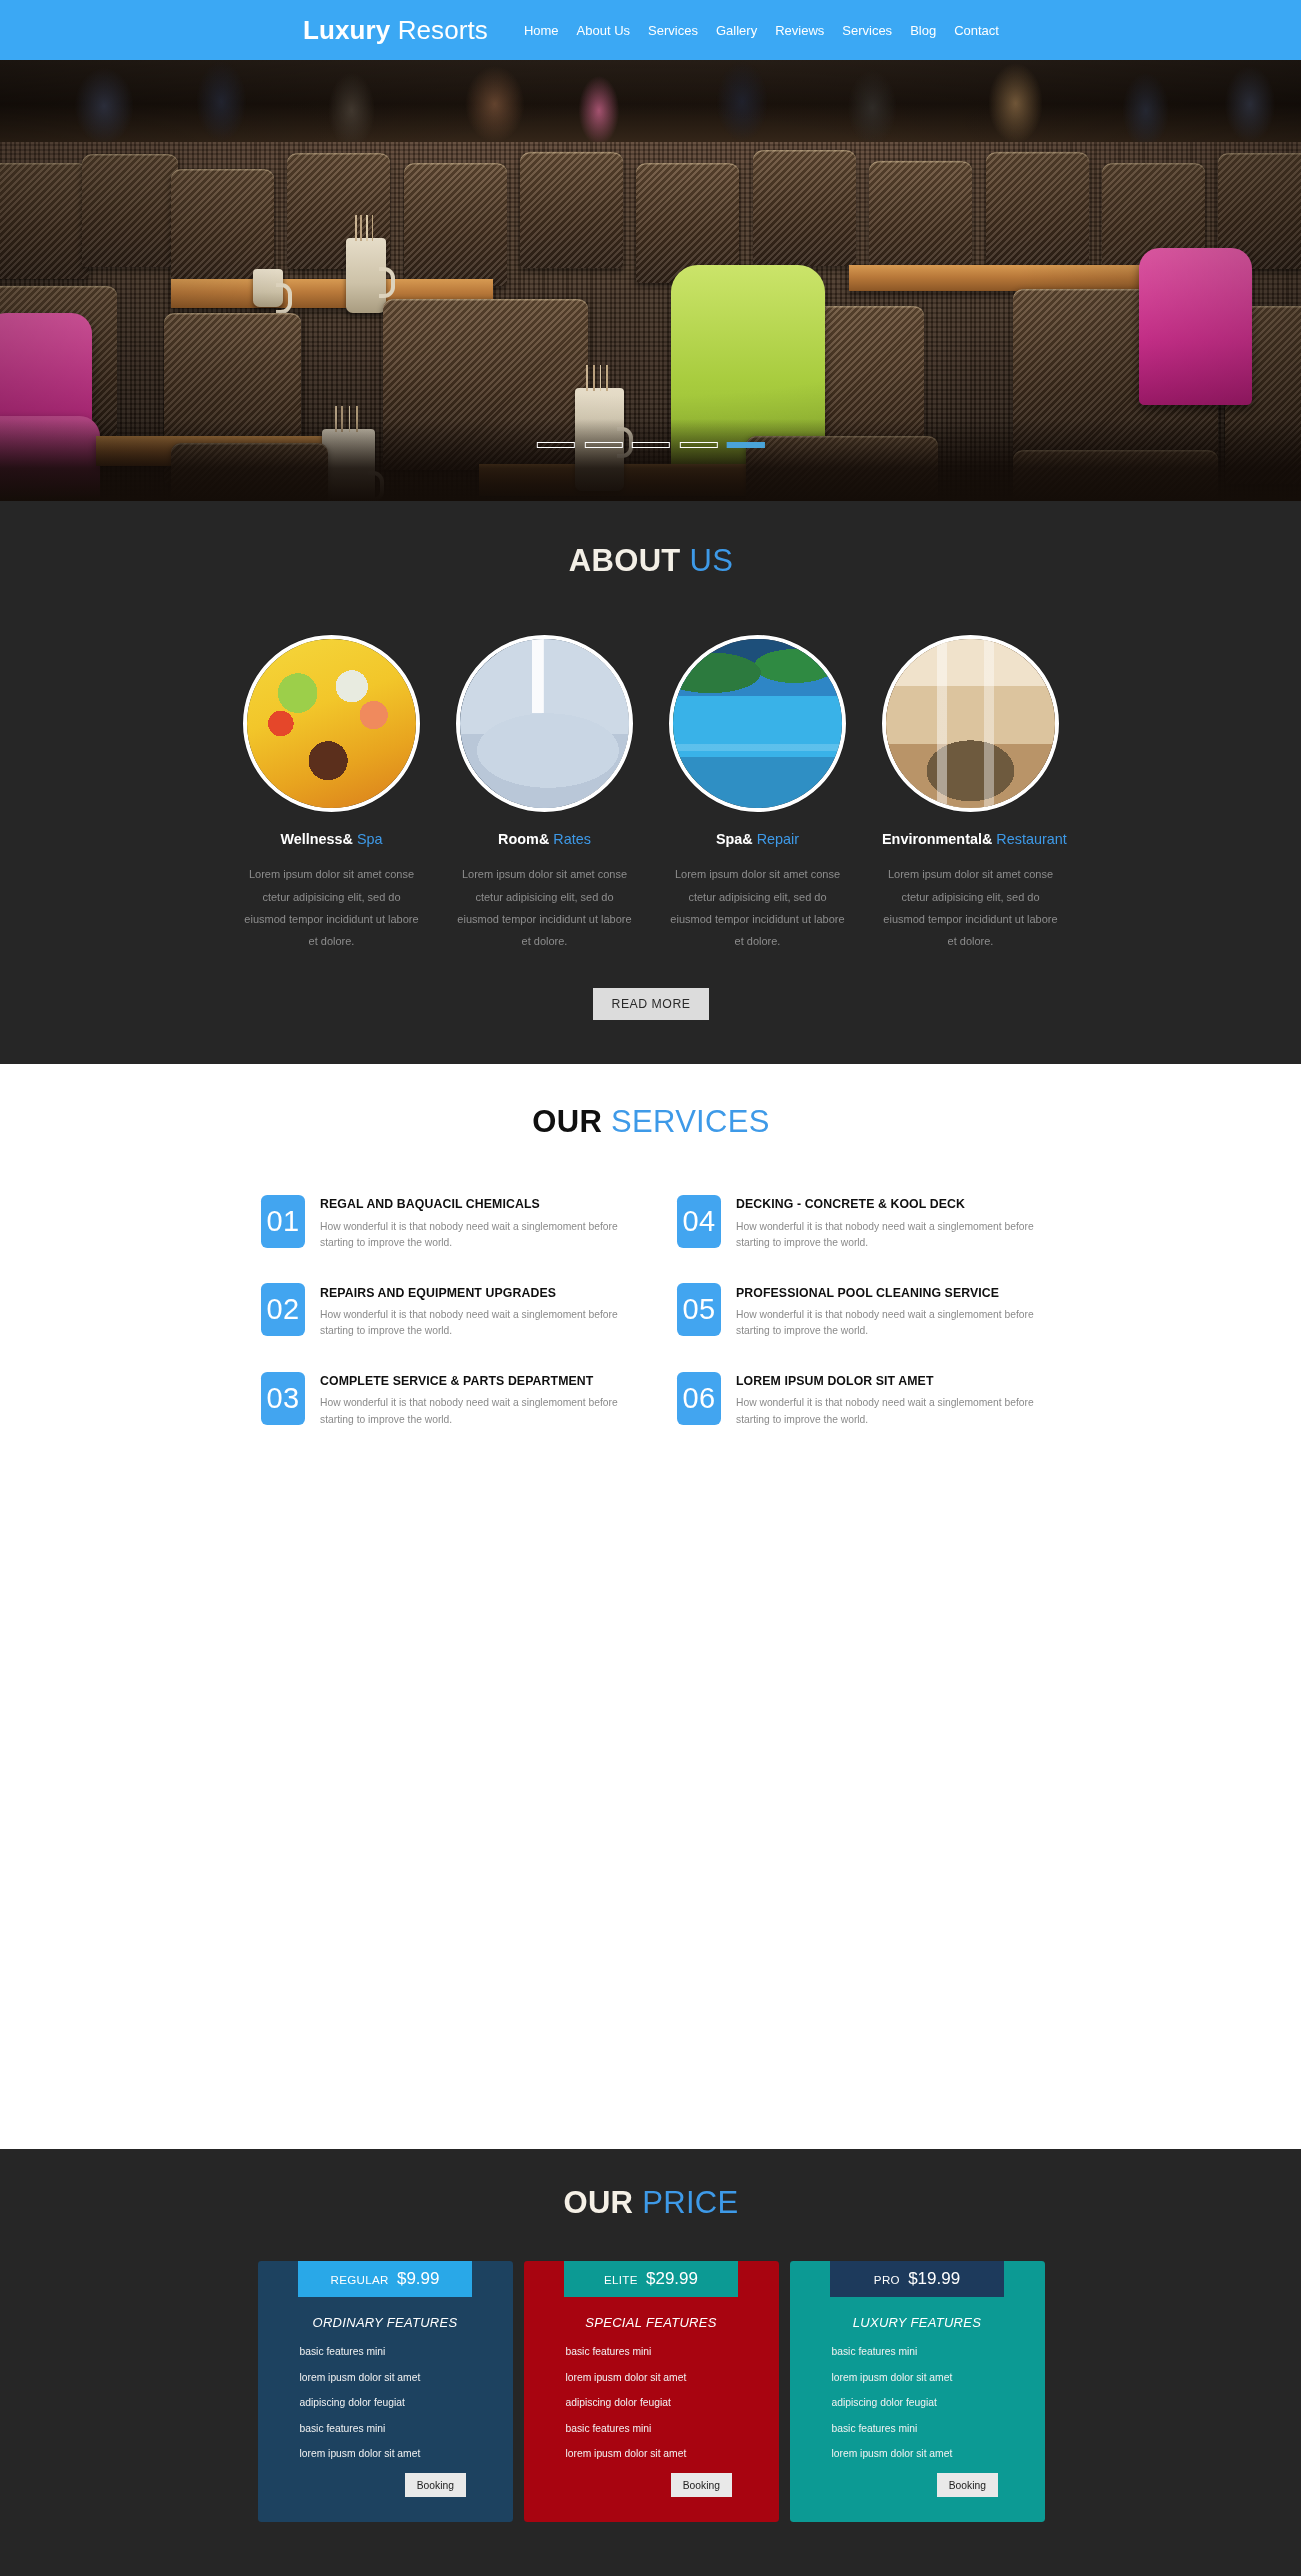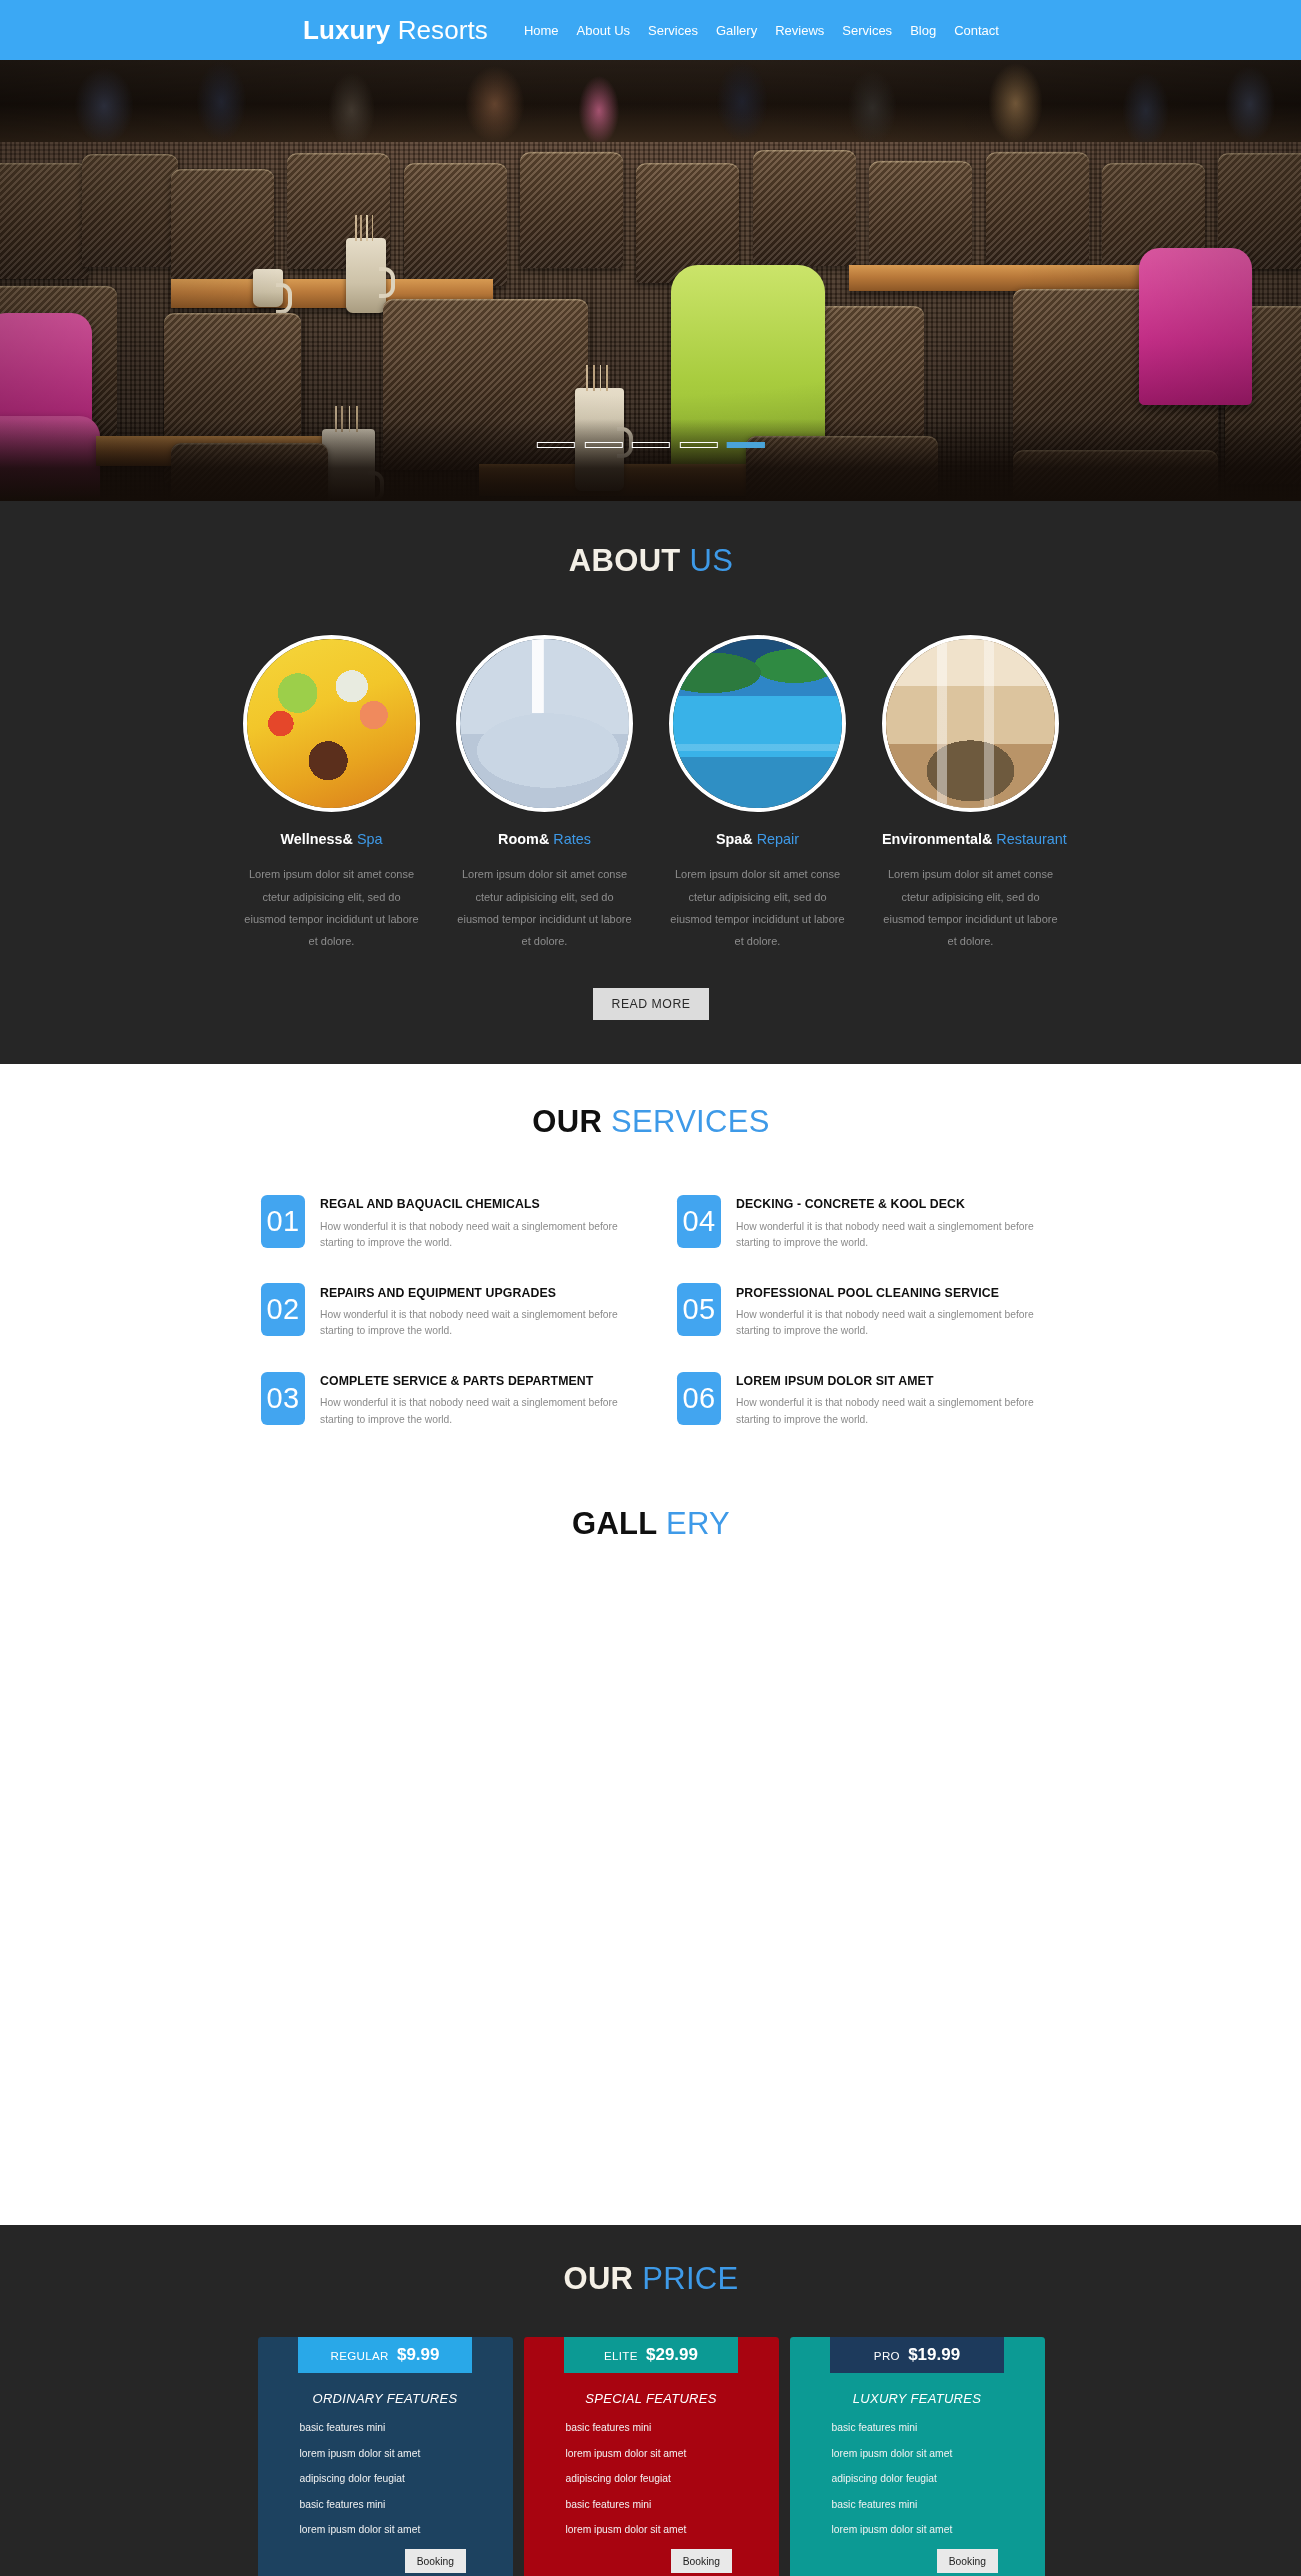--- a/index.html
+++ b/index.html
@@ -436,21 +436,21 @@
   .price-banner {
     width: 68%;
     margin: 0 auto;
     text-align: center;
     padding: 7.5px 0 8.2px;
     color: #ffffff;
     font-size: 15px;
     white-space: nowrap;
   }
   .price-banner .plan { font-size: 11.6px; font-weight: 400; letter-spacing: 0.3px; }
-  .price-banner .amt { font-size: 17px; font-weight: 700; margin-left: 4.1px; text-align: right; }
+  .price-banner .amt { font-size: 17px; font-weight: 400; margin-left: 4.1px; text-align: right; }
   .feat-title {
     text-align: center;
     color: #ffffff;
     font-size: 13px;
     font-weight: 400;
     letter-spacing: 0.3px;
     margin: 18px 0 16.4px;
     font-style: italic;
   }
   .feat-list { list-style: none; padding: 0 0 0 42px; }
@@ -662,24 +662,20 @@
       <div class="svc-num">06</div>
       <div class="svc-body">
         <h4>LOREM IPSUM DOLOR SIT AMET</h4>
         <p>How wonderful it is that nobody need wait a singlemoment before starting to improve the world.</p>
       </div>
     </div>
   </div>
 </section>
 
 <section class="gallery-sec">
-  <h2 class="sec-title">
-    <span>GALL</span>
-    <span class="alt">ERY</span>
-  </h2>
   <div class="gallery">
     <div class="g g1">
         <div class="ph-hall"></div>
       </div>
     <div class="g g2">
         <div class="ph-fountain"></div>
       </div>
     <div class="g g4">
         <div class="ph-table"></div>
       </div>

